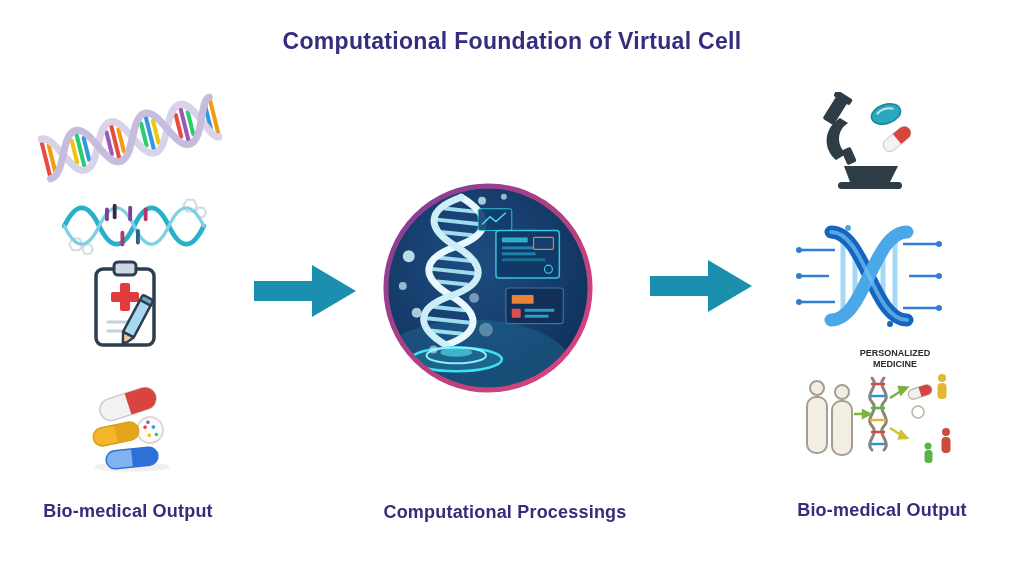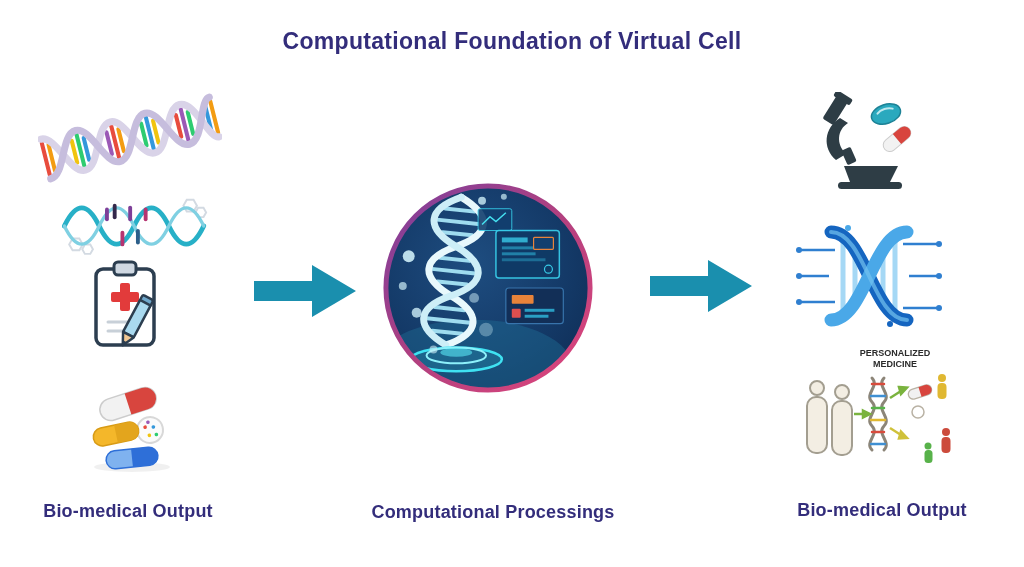--- a/index.html
+++ b/index.html
@@ -3,21 +3,21 @@
 <meta charset="utf-8">
 <style>
   * { margin:0; padding:0; box-sizing:border-box; }
   html,body { background:#ffffff; font-family:"Liberation Sans", sans-serif; }
   .canvas { position:relative; width:1024px; height:567px; background:#ffffff; overflow:hidden; }
   .title { position:absolute; top:28px; left:0; right:0; text-align:center;
            font-size:23px; font-weight:bold; color:#332d7b; letter-spacing:.3px; }
   .col-label { position:absolute; font-size:18px; font-weight:bold; color:#332d7b;
                text-align:center; letter-spacing:.2px; }
   .lbl-inputs    { left:8px;   width:240px; top:501px; }
-  .lbl-process   { left:352px; width:282px; top:502px; }
+  .lbl-process   { left:364px; width:282px; top:502px; }
   .lbl-output    { left:758px; width:248px; top:500px; }
   .icon { position:absolute; }
   .ic-dna-helix   { left:38px;  top:90px;  width:184px; height:97px; }
   .ic-dna-wave    { left:62px;  top:196px; width:146px; height:60px; }
   .ic-clipboard   { left:82px;  top:258px; width:96px;  height:96px; }
   .ic-pills       { left:86px;  top:378px; width:92px;  height:96px; }
   .ic-arrow-left  { left:254px; top:263px; width:104px; height:56px; }
   .ic-cell        { left:379px; top:179px; width:218px; height:218px; }
   .ic-arrow-right { left:650px; top:258px; width:104px; height:56px; }
   .ic-microscope  { left:800px; top:92px;  width:115px; height:100px; }

